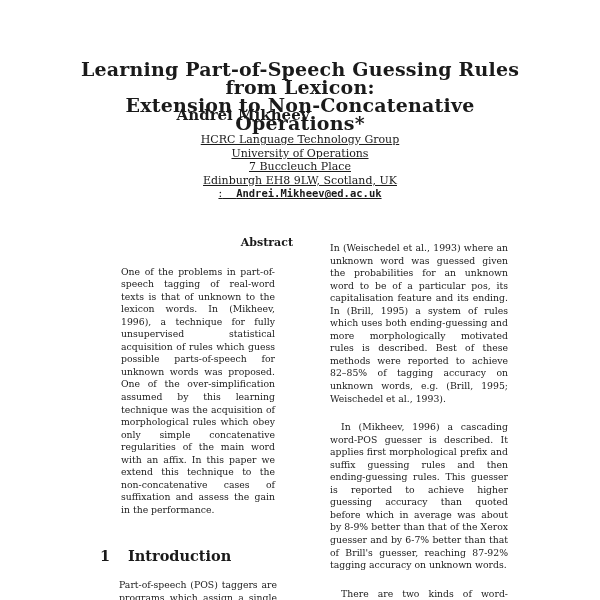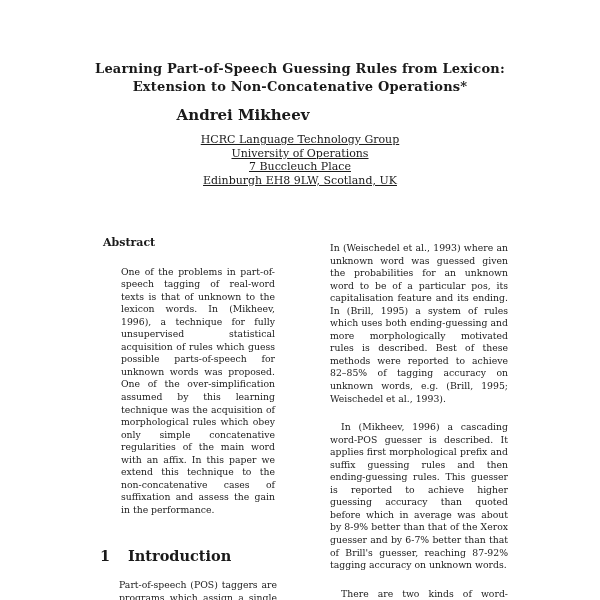--- a/index.html
+++ b/index.html
@@ -1,47 +1,51 @@
 <!DOCTYPE html>
 <html><head>
 <meta charset="utf-8">
 <style>
   html, body { margin:0; padding:0; background:#ffffff; }
   body { width:600px; height:600px; position:relative; overflow:hidden; color:#1a1a1a;
          font-family:"DejaVu Serif", "Liberation Serif", serif; }
   .title { position:absolute; left:60px; width:480px; top:60px; text-align:center;
-           font-size:13px; font-weight:bold; line-height:18px; letter-spacing:0.2px; }
+           font-size:19px; font-weight:bold; line-height:18px; letter-spacing:0.2px; }
   .author { position:absolute; left:0; width:486px; top:106px; text-align:center; font-size:15px; font-weight:bold; }
   .affil { position:absolute; left:0; width:600px; top:133px; text-align:center; font-size:11px; line-height:13.6px;text-decoration:underline; }
   .affil .email { font-family:"DejaVu Sans Mono","Liberation Mono",monospace; font-weight:bold; font-size:10.5px; }
   .col { position:absolute; top:226px; font-size:9.3px; line-height:12.55px; text-align:justify; }
   .left { left:103px; width:190px; }
   .right { left:314px; width:210px; }
   .col p { margin:16px; }
-  .abs-head { text-align:left; font-weight:bold; font-size:11px; margin:11px 0 14px 0; }
+  .abs-head { text-align:right; font-weight:bold; font-size:11px; margin:11px 0 14px 0; }
   .abs { padding:0 2px; }
   .sec-head { font-weight:bold; font-size:14.5px; margin:34px 0 4px -3px; }
   .sec-head .num { display:inline-block; width:28px; }
   .ind { text-indent:11px; }
 </style>
 </head>
 <body>
 
 <div class="title">
   <div>Learning Part-of-Speech Guessing Rules from Lexicon:</div>
   <div>Extension to Non-Concatenative Operations*</div>
 </div>
 
 <div class="author">Andrei Mikheev</div>
 
 <div class="affil">
   <div>HCRC Language Technology Group</div>
   <div>University of Operations</div>
   <div>7 Buccleuch Place</div>
   <div>Edinburgh EH8 9LW, Scotland, UK</div>
+  <div>
+    <span>:</span>&nbsp;&nbsp;&nbsp;
+    <span class="email">Andrei.Mikheev@ed.ac.uk</span>
+  </div>
 </div>
 
 <div class="col left">
   <div class="abs-head">Abstract</div>
   <p class="abs">One of the problems in part-of-speech tagging of real-word texts is that of unknown to the lexicon words. In (Mikheev, 1996), a technique for fully unsupervised statistical acquisition of rules which guess possible parts-of-speech for unknown words was proposed. One of the over-simplification assumed by this learning technique was the acquisition of morphological rules which obey only simple concatenative regularities of the main word with an affix. In this paper we extend this technique to the non-concatenative cases of suffixation and assess the gain in the performance.</p>
   <div class="sec-head">
     <span class="num">1</span><span>Introduction</span>
   </div>
   <p>Part-of-speech (POS) taggers are programs which assign a single pos-tag to a word-token, provided that it is known what parts-of-speech this word can take on in principle. In order to do that taggers are supplied with a lexicon that lists possible pos-tags for words which were seen at the training phase. Naturally, when tagging real-word texts, one can expect to encounter words which were not seen at the training phase and hence not included into the lexicon. This is where word-POS guessers take their place — they employ the analysis of word features, e.g. word leading and trailing characters to figure out its possible pos categories.</p>
 </div>

